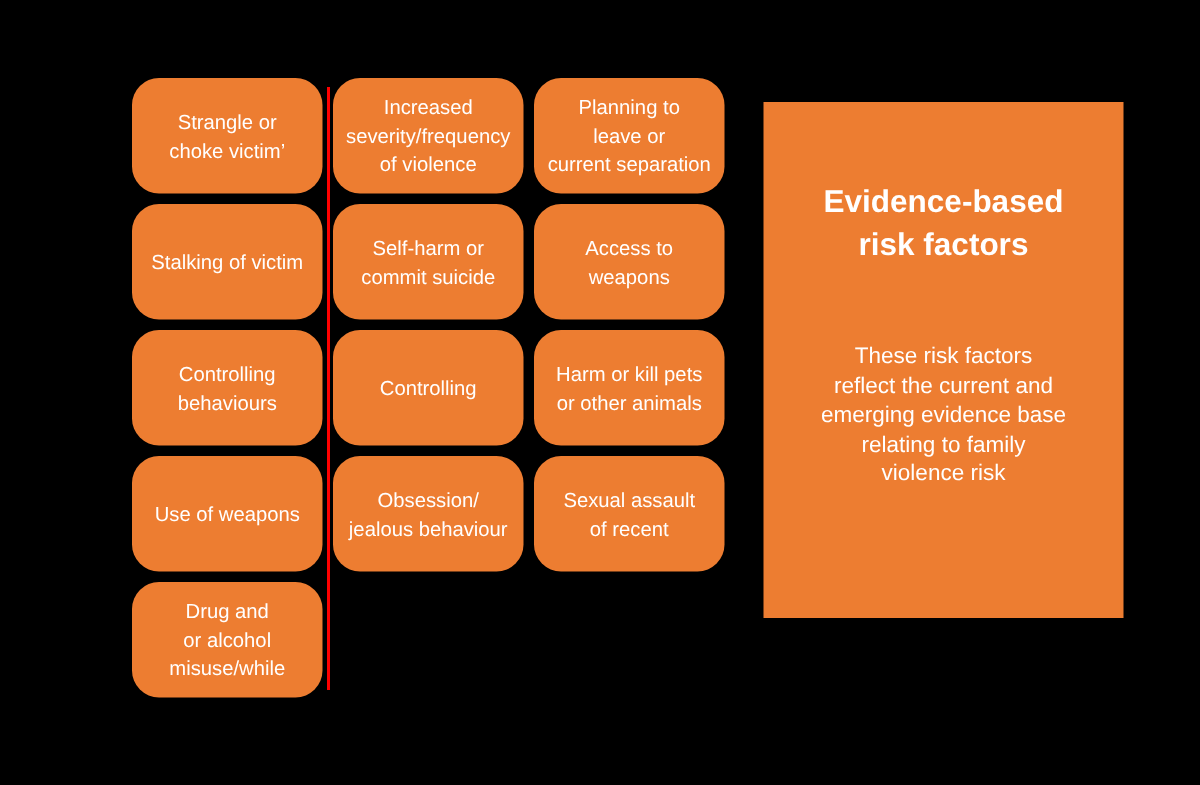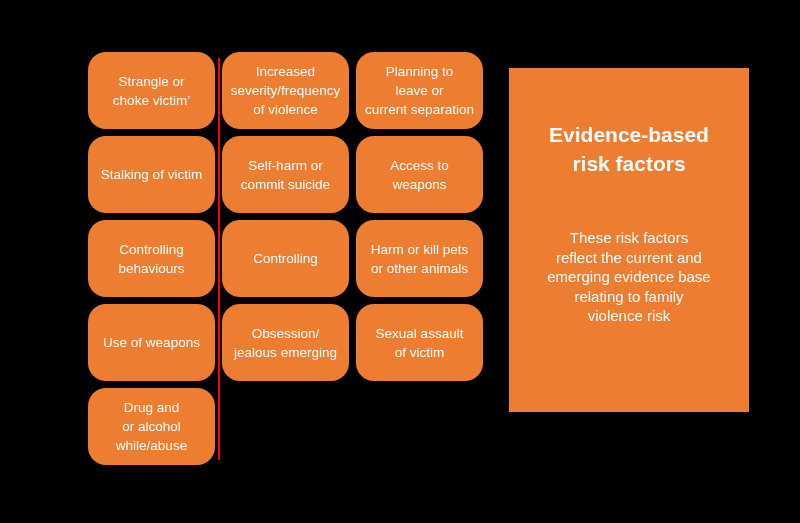--- a/index.html
+++ b/index.html
@@ -122,30 +122,30 @@
       </div>
     <div class="risk-card">
         <span>Harm or kill pets
 or other animals</span>
       </div>
     <div class="risk-card">
         <span>Use of weapons</span>
       </div>
     <div class="risk-card">
         <span>Obsession/
-jealous emerging</span>
+jealous behaviour</span>
       </div>
     <div class="risk-card">
         <span>Sexual assault
-of victim</span>
+of recent</span>
       </div>
     <div class="risk-card">
         <span>Drug and
 or alcohol
-while/abuse</span>
+misuse/while</span>
       </div>
   </div>
 
   <div class="info-panel">
     <div class="panel-title">Evidence-based
 risk factors</div>
     <div class="panel-body">These risk factors
 reflect the current and
 emerging evidence base
 relating to family

